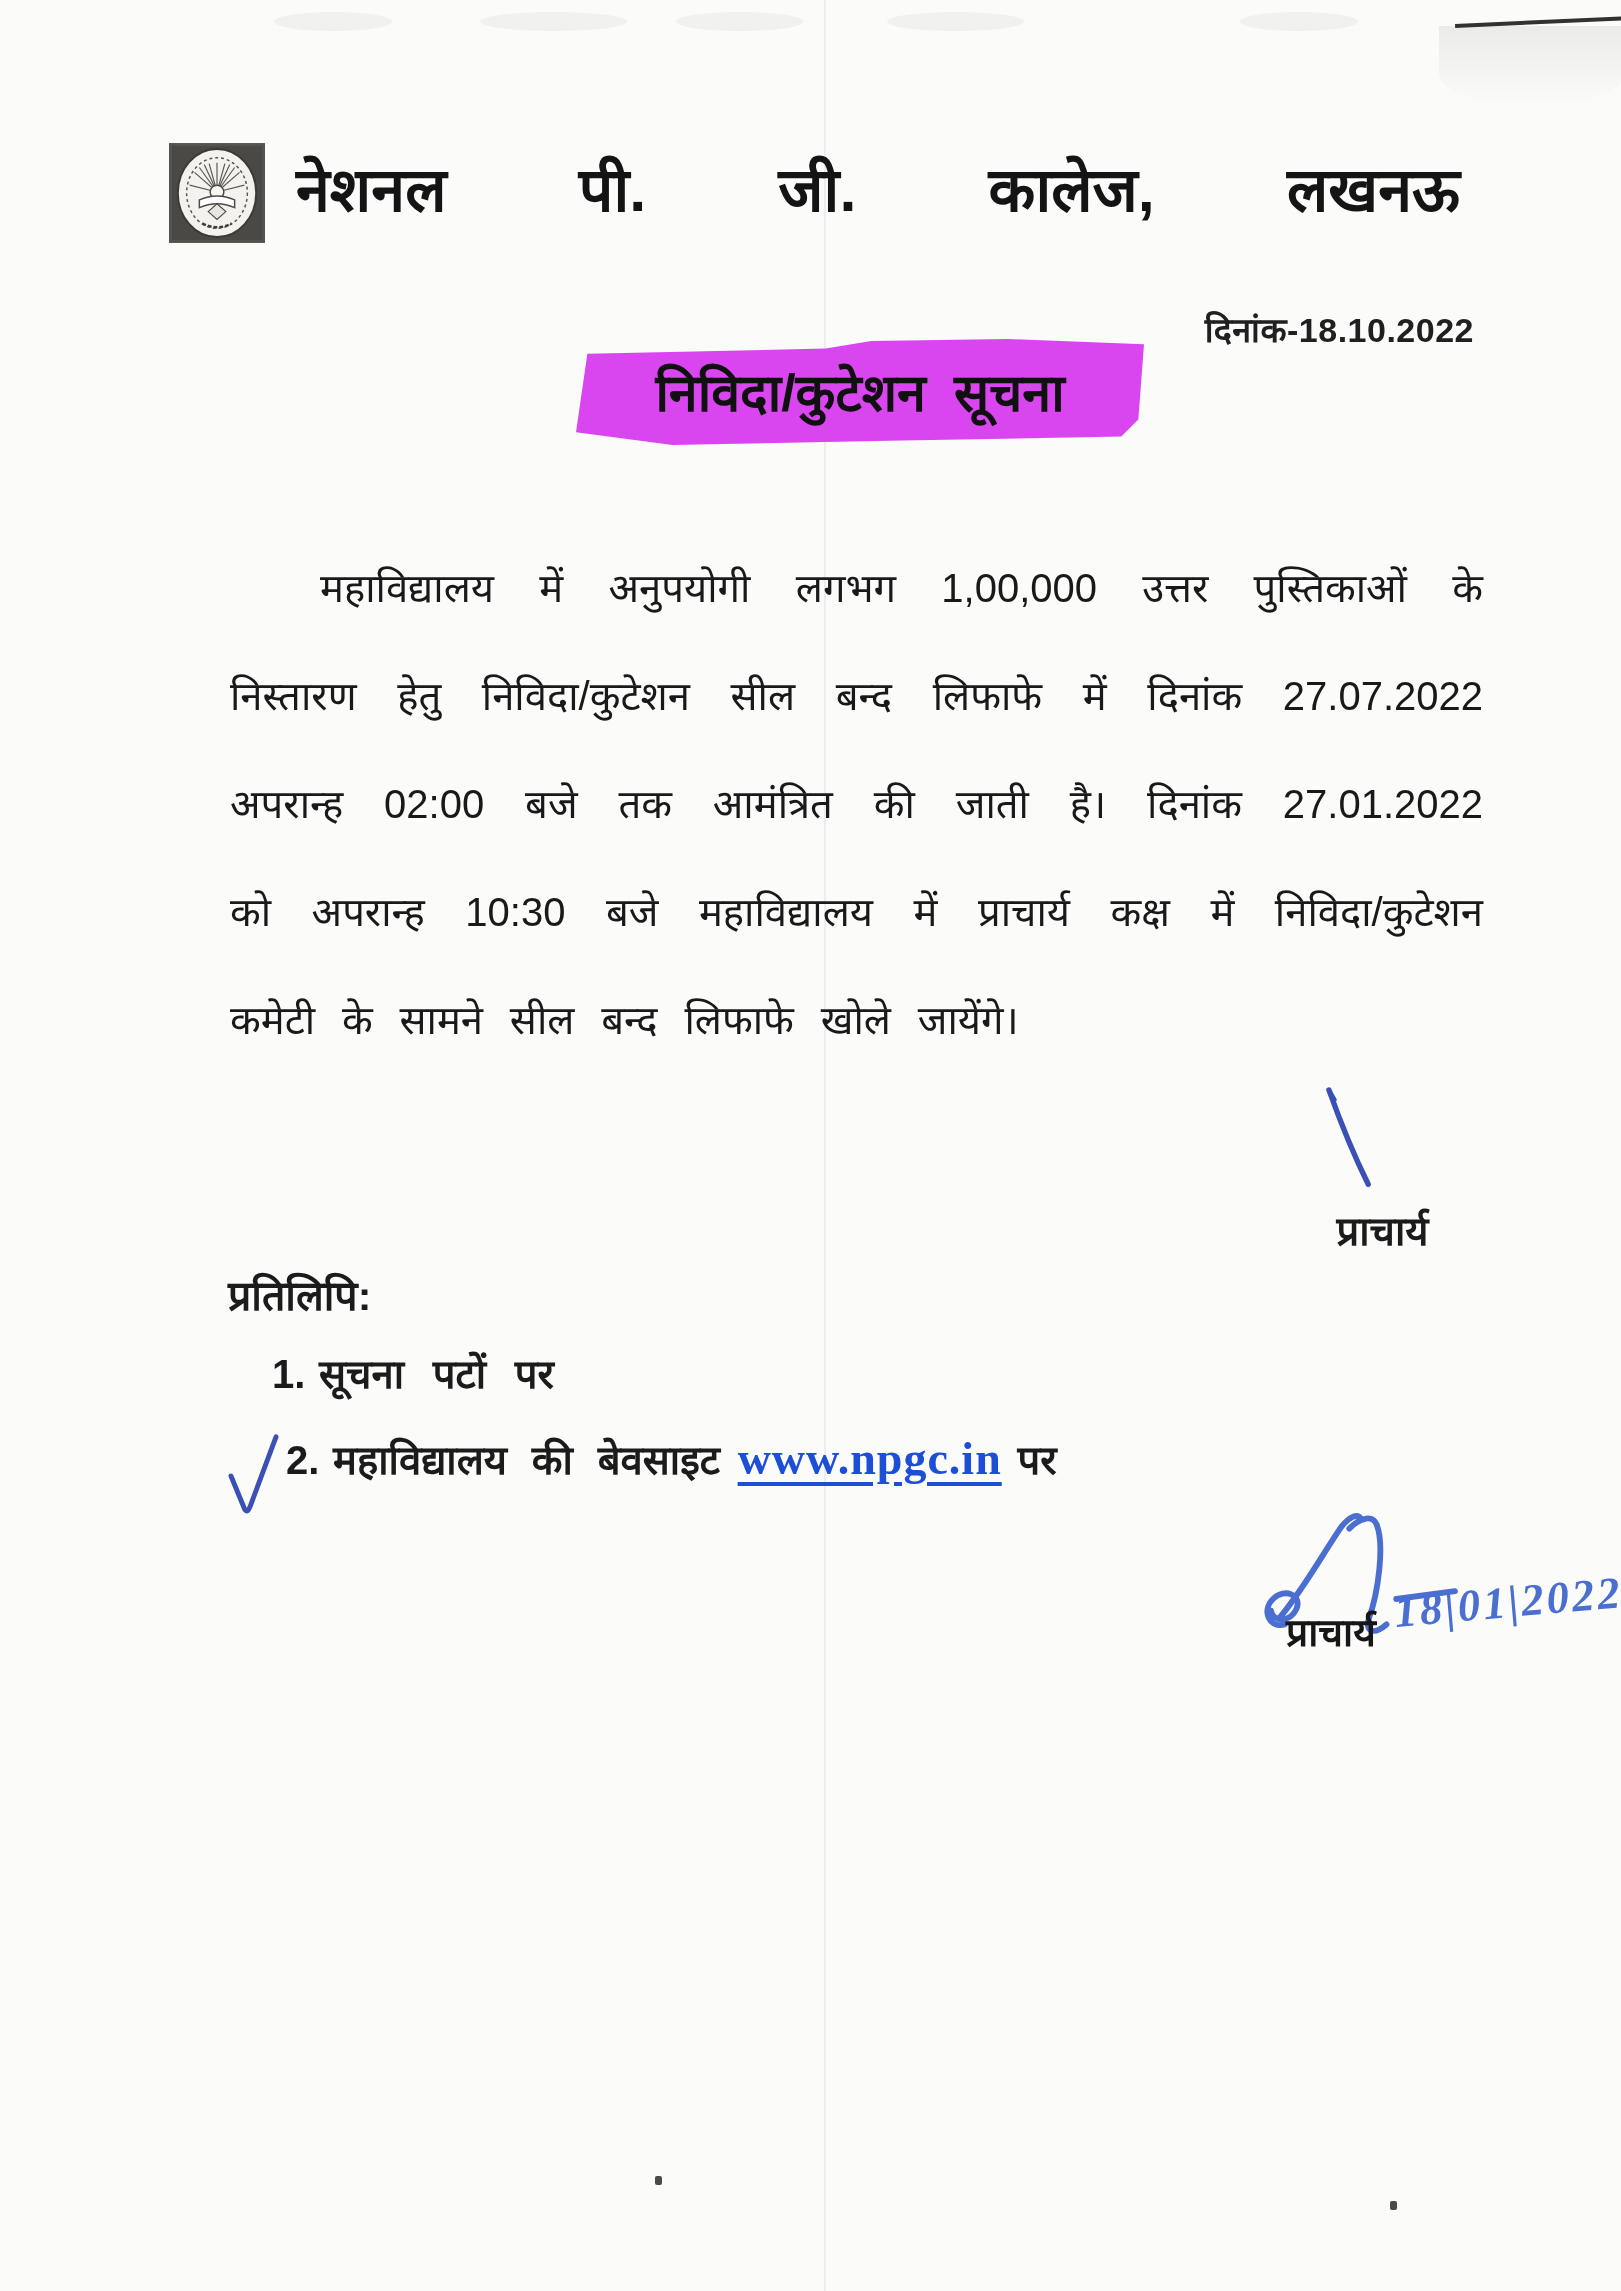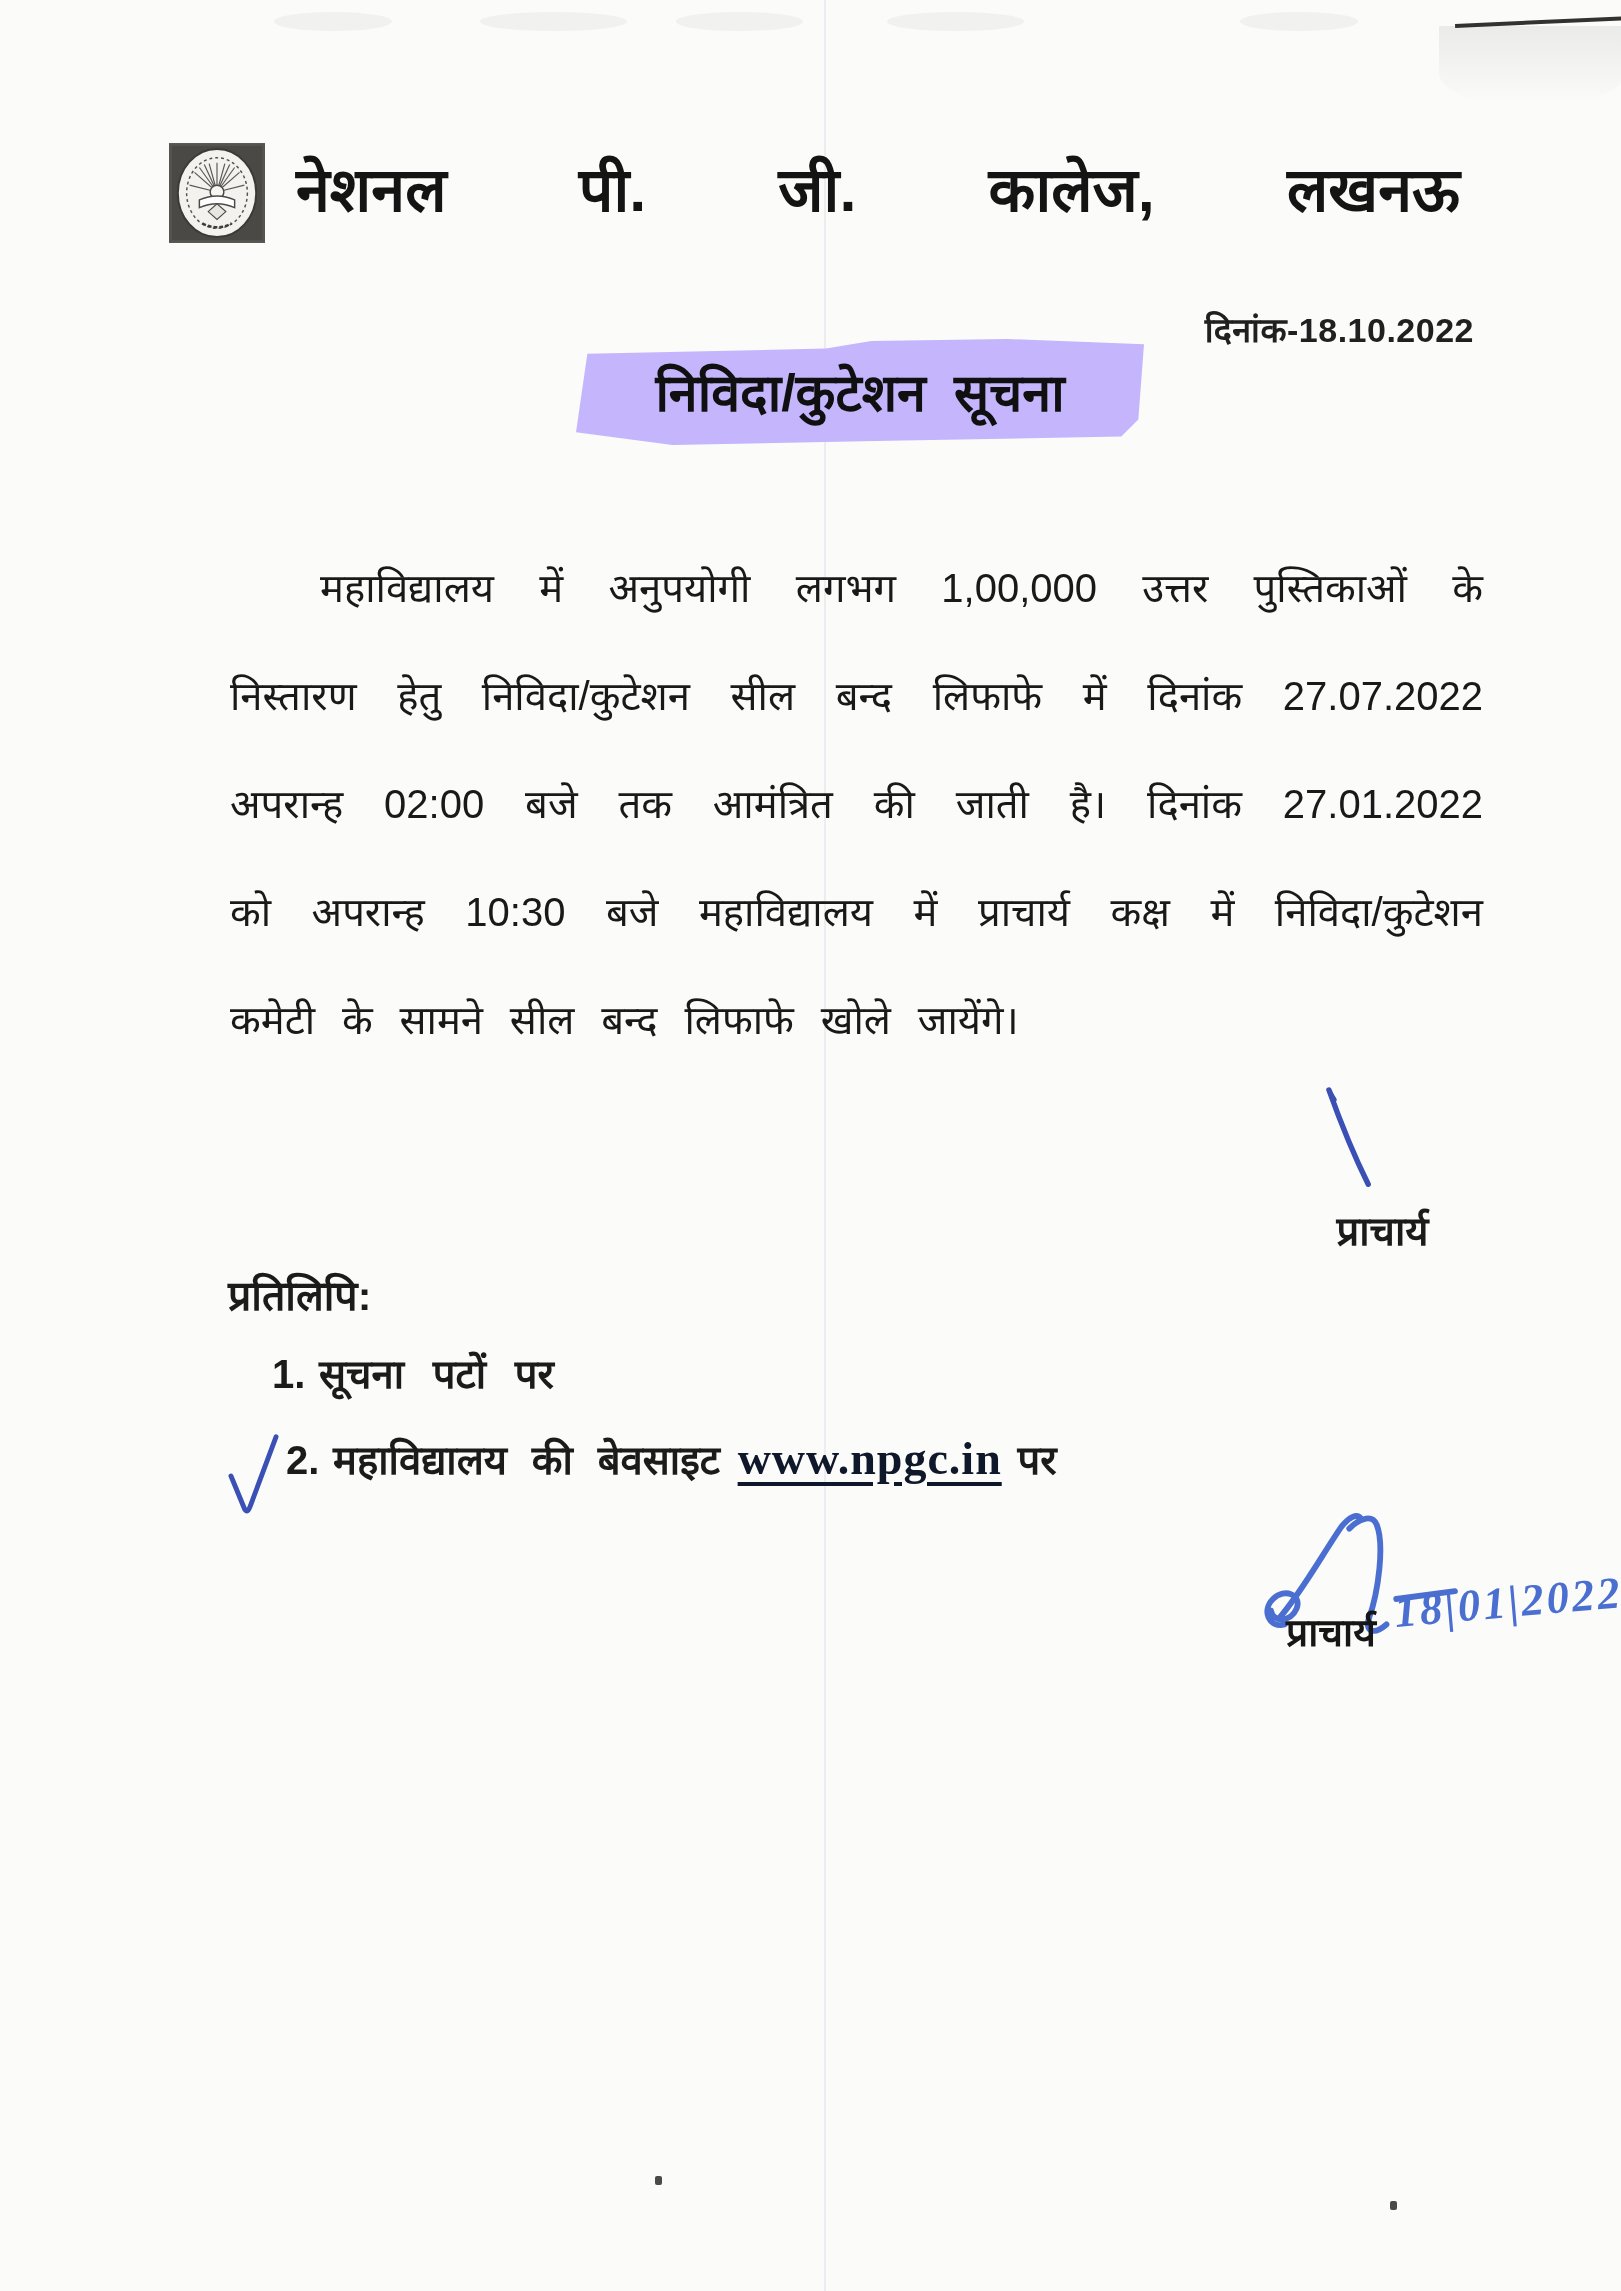--- a/index.html
+++ b/index.html
@@ -46,21 +46,21 @@
   .copy-head{left:228px;top:1266px;font-size:41px;font-weight:600;}
   .copy-item-1{left:272px;top:1345px;font-size:40px;font-weight:600;}
   .copy-item-1 .num{margin-right:13.7px;}
   .copy-item-1 .txt{word-spacing:17.6px;}
   .copy-item-2{left:286px;top:1431px;font-size:40px;font-weight:600;white-space:nowrap;}
   .copy-item-2 .num{margin-right:13.7px;}
   .copy-item-2 .txt{word-spacing:13.7px;}
   .site-link{
     font-family:"Liberation Serif","DejaVu Serif",serif;
     font-size:46px;font-weight:700;letter-spacing:1px;
-    text-decoration:underline;text-underline-offset:7.8px;margin:0 15.7px 0 17.6px;color:#0f172a;
+    text-decoration:underline;text-underline-offset:7.8px;margin:0 15.7px 0 17.6px;color:#1d4ed8;
   }
   .pracharya-2{left:1286px;top:1604px;font-size:39px;font-weight:600;color:#161616;}
   .hand-date{
     left:1394px;top:1576px;font-size:45px;font-weight:700;
     font-family:"Liberation Serif","DejaVu Serif",serif;font-style:italic;
     transform:rotate(-5deg);letter-spacing:2.9px;
   }
 </style>
 </head>
 <body>
@@ -99,21 +99,21 @@
     <path d="M31 58 Q49 50 67 58 L67 66 Q49 58 31 66 Z" fill="#ffffff" stroke="#4c4a46" stroke-width="1.5"></path>
     <path d="M40 70 L49 62 L58 70 L49 78 Z" fill="#e8e6e0" stroke="#4c4a46" stroke-width="1.2"></path>
     <path d="M34 82 Q49 90 64 82" fill="none" stroke="#3f3d3a" stroke-width="2.5" stroke-dasharray="4 2"></path>
   </svg>
 </div>
 
 <div class="abs header-title">नेशनल पी. जी. कालेज, लखनऊ</div>
 
 <div class="abs date-line">दिनांक-18.10.2022</div>
 
-<div class="abs notice-band" style="background: #c4b5fd;">
+<div class="abs notice-band" style="background: #d946ef;">
   <span>निविदा/कुटेशन सूचना</span>
 </div>
 
 <div class="abs body-par">
   <div class="bline just indent">महाविद्यालय में अनुपयोगी लगभग 1,00,000 उत्तर पुस्तिकाओं के</div>
   <div class="bline just">निस्तारण हेतु निविदा/कुटेशन सील बन्द लिफाफे में दिनांक 27.07.2022</div>
   <div class="bline just">अपरान्ह 02:00 बजे तक आमंत्रित की जाती है। दिनांक 27.01.2022</div>
   <div class="bline just">को अपरान्ह 10:30 बजे महाविद्यालय में प्राचार्य कक्ष में निविदा/कुटेशन</div>
   <div class="bline last">कमेटी के सामने सील बन्द लिफाफे खोले जायेंगे।</div>
 </div>

